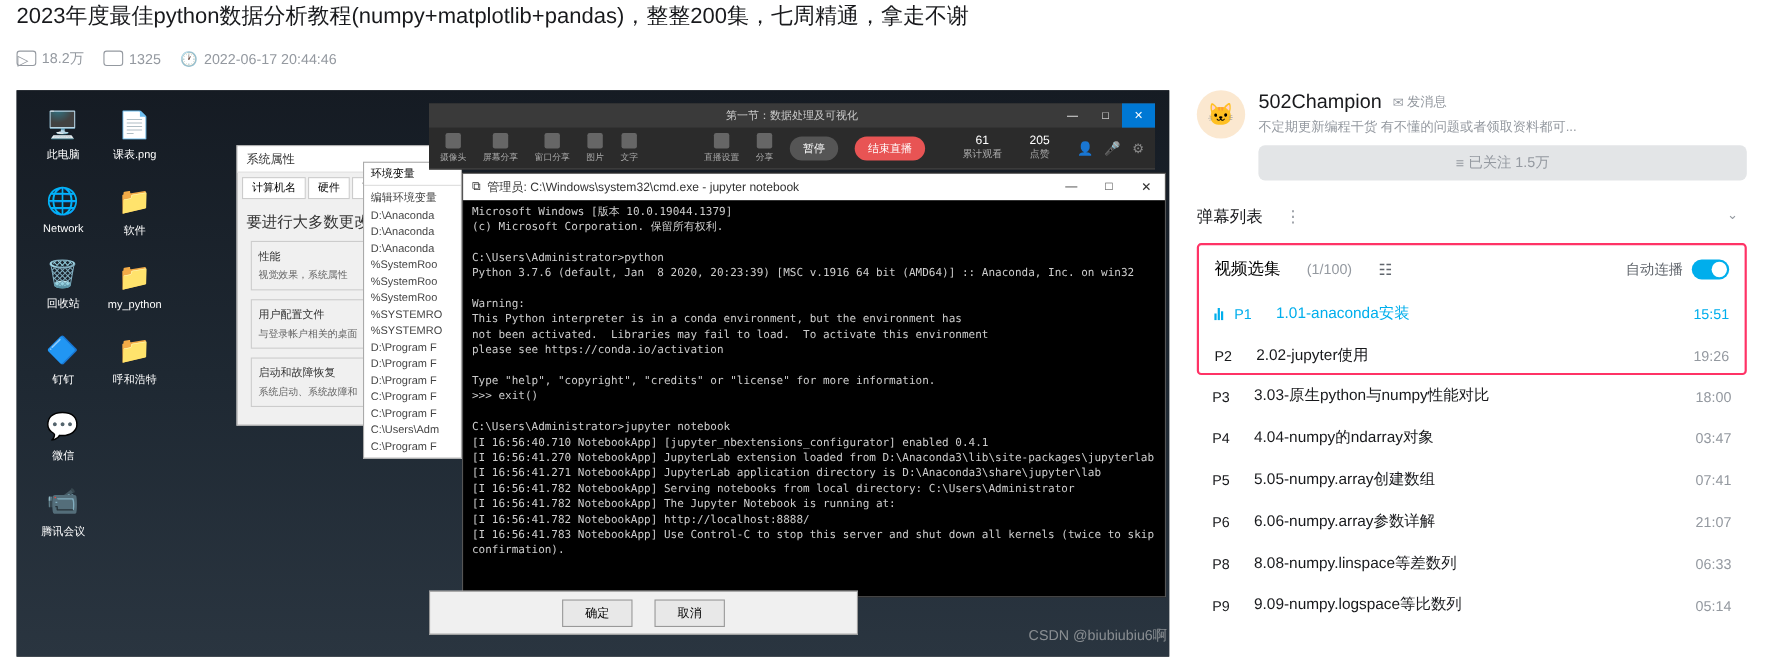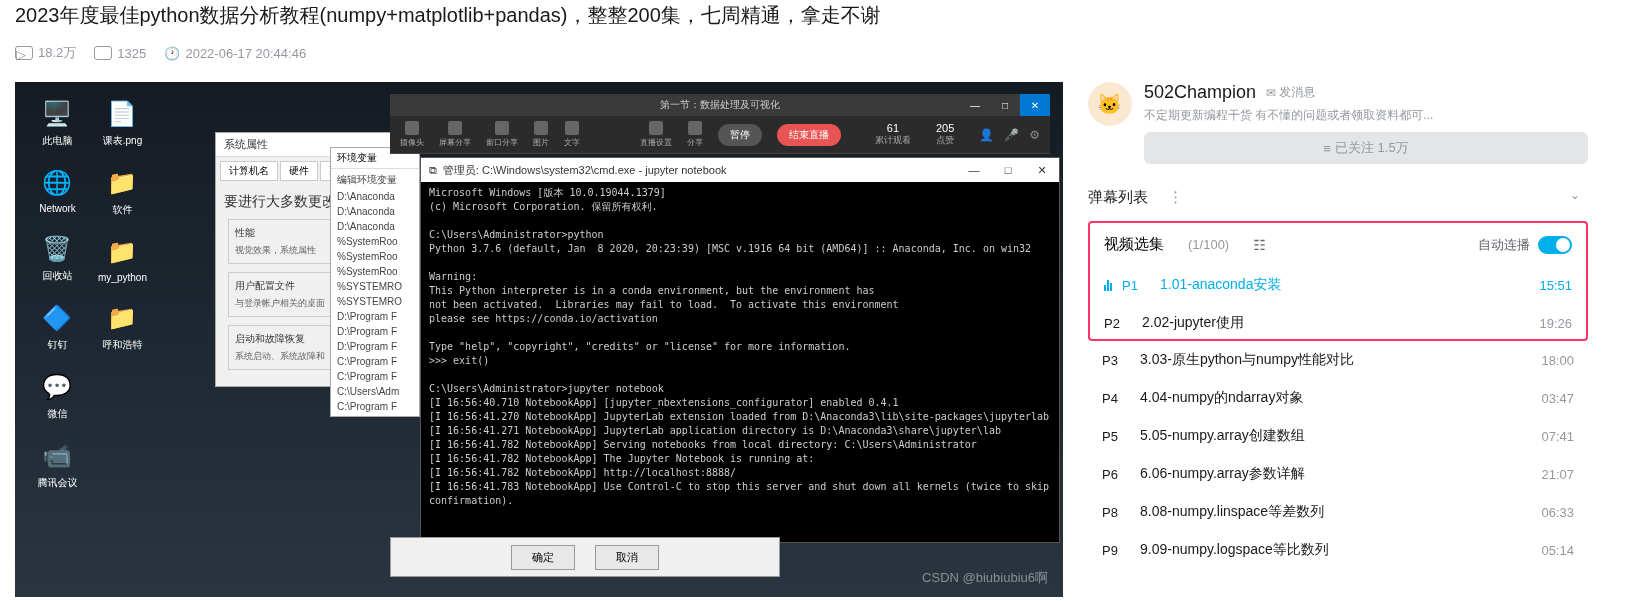--- a/index.html
+++ b/index.html
@@ -41,21 +41,21 @@
 .obs-stat{text-align:center;color:#aaa;font-size:9px}
 .obs-stat-n{color:#fff;font-size:11px}
 .obs-icons{display:flex;gap:10px;color:#888;font-size:12px}
 .cmd{position:absolute;left:405px;top:75px;width:640px;background:#000;border:1px solid #555}
 .cmd-title{background:#fff;height:24px;display:flex;align-items:center;padding:0 8px;font-size:11px;color:#333;position:relative}
 .cmd-close{position:absolute;right:0;top:0;display:flex}
 .cmd-btn{width:34px;height:24px;display:flex;align-items:center;justify-content:center;font-size:11px}
 .cmd-body{padding:4px 8px;font-family:Consolas,monospace;font-size:10px;line-height:14px;color:#ccc;white-space:pre-wrap;height:360px;overflow:hidden}
 .dlg{position:absolute;left:375px;bottom:20px;width:390px;height:40px;background:#f0f0f0;border:1px solid #999;display:flex;align-items:center;justify-content:center;gap:20px}
 .dlg-btn{padding:4px 20px;border:1px solid #999;background:#e8e8e8;font-size:11px}
-.watermark{position:absolute;right:15px;bottom:10px;color:rgba(200,200,200,0.6);font-size:13px}
+.watermark{position:absolute;right:2px;bottom:10px;color:rgba(200,200,200,0.6);font-size:13px}
 .right{width:500px}
 .uploader{display:flex;gap:12px;margin-bottom:10px}
 .avatar{width:44px;height:44px;border-radius:50%;background:#fbe8d0;flex-shrink:0;display:flex;align-items:center;justify-content:center;font-size:20px}
 .up-info{flex:1;min-width:0}
 .up-row{display:flex;align-items:center;gap:10px}
 .up-name{color:#18191c;font-size:18px;font-weight:500}
 .up-msg{color:#9499a0;font-size:12px;display:flex;align-items:center;gap:3px}
 .up-desc{color:#9499a0;font-size:12px;margin-top:4px;white-space:nowrap;overflow:hidden;text-overflow:ellipsis}
 .follow{margin-top:8px;background:#e3e5e7;color:#9499a0;border-radius:6px;height:32px;display:flex;align-items:center;justify-content:center;font-size:13px;gap:4px}
 .danmu{display:flex;align-items:flex-start;padding:14px 0;color:#18191c;font-size:15px;gap:20px;position:relative}

